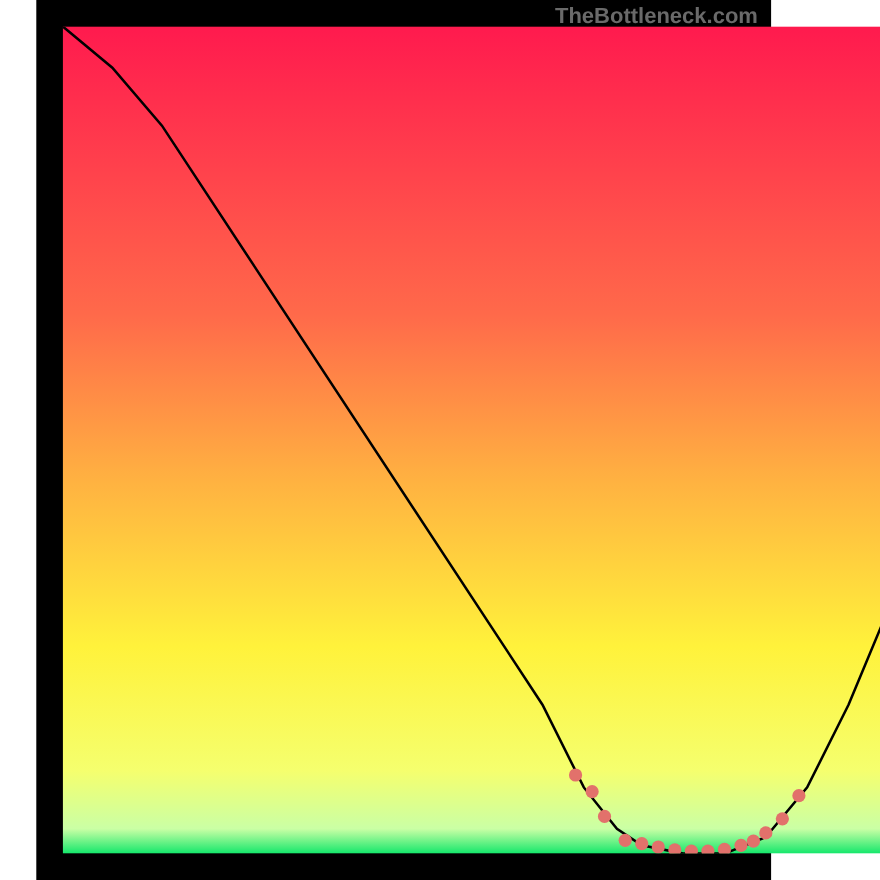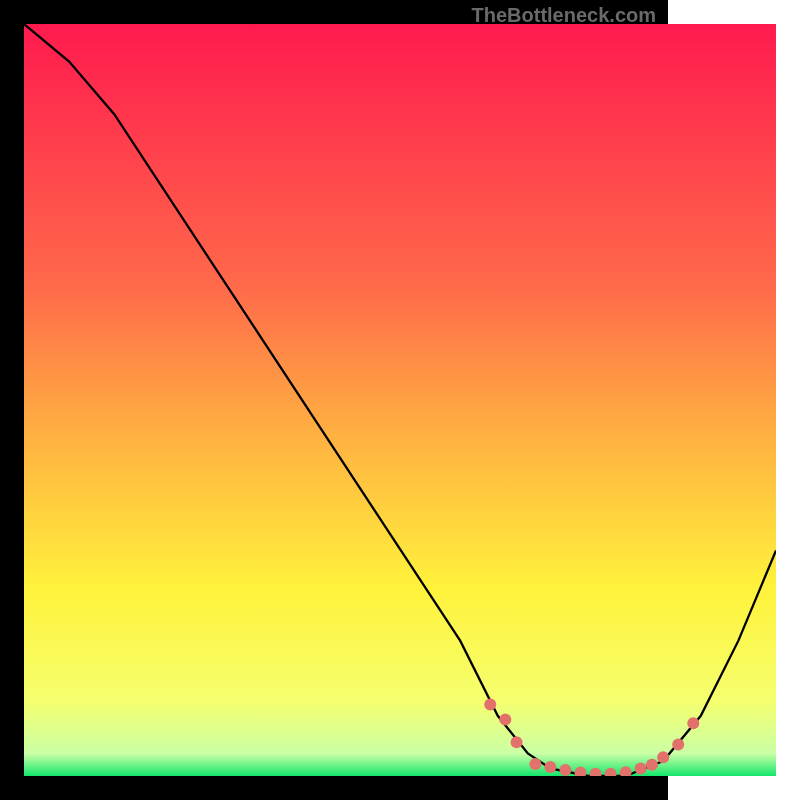--- a/index.html
+++ b/index.html
@@ -2,20 +2,21 @@
 <html><head>
 <meta charset="utf-8">
 <style>
   * { margin: 0; padding: 0; box-sizing: border-box; }
   html, body { width: 800px; height: 800px; overflow: hidden; }
   .container {
     width: 668px;
     height: 800px;
     background: #000000;
     position: relative;
+    margin-left: 33px;
   }
   .watermark {
     position: absolute;
     top: 4px;
     right: 12px;
     color: #6a6a6a;
     font-family: Arial, Helvetica, sans-serif;
     font-size: 20px;
     font-weight: bold;
     z-index: 10;

